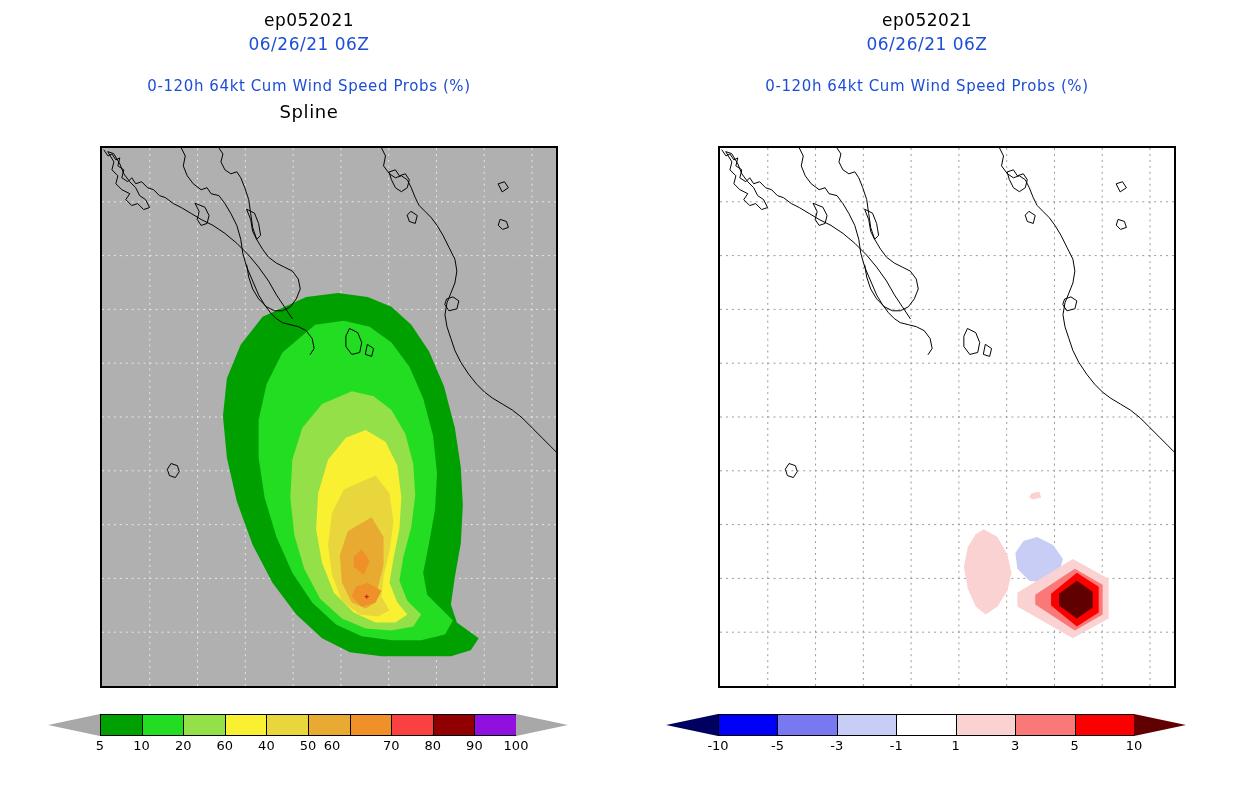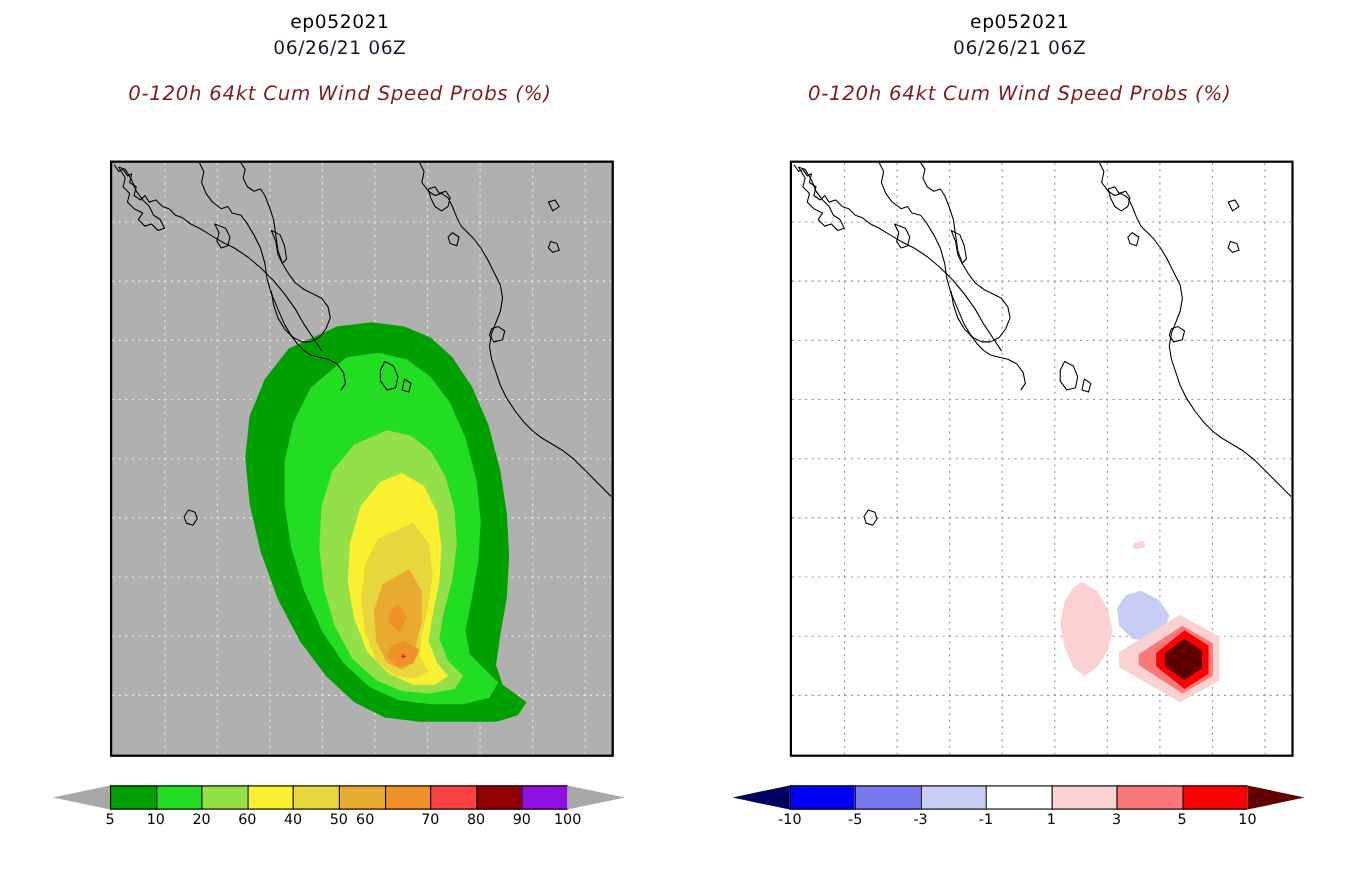--- a/index.html
+++ b/index.html
@@ -16,26 +16,25 @@
   .panel-left  { left: 0; }
   .panel-right { left: 618px; }
 
   
   .titles { position: absolute; left: 0; width: 618px; top: 8px; text-align: center; }
   .t-storm {
     font-size: 17px; color:#000; letter-spacing: 0.5px; line-height: 24px;
     font-family: "DejaVu Sans", sans-serif;
   }
   .t-date {
-    font-size: 17px; color:#0f172a; letter-spacing: 0.5px; line-height: 24px;
+    font-size: 17px; color:#1d4ed8; letter-spacing: 0.5px; line-height: 24px;
   }
   .t-main {
-    font-size: 18px; color:#7f1d1d; line-height: 28px; margin-top: 16px;
+    font-size: 15px; color:#1d4ed8; line-height: 28px; margin-top: 16px;
     letter-spacing: 0.6px;
-    font-style: italic;
   }
   .t-sub {
     font-size: 18px; color:#000; line-height: 24px; letter-spacing: 0.6px;
   }
   .map-frame {
     position: absolute;
     border: 2px solid #000;
     overflow: hidden;
   }
   .map-canvas { position:absolute; left:0; top:0; width:100%; height:100%; }
@@ -63,20 +62,21 @@
 </head>
 <body>
 
 <div class="page">
 
   <div class="panel panel-left">
     <div class="titles">
       <div class="t-storm">ep052021</div>
       <div class="t-date">06/26/21 06Z</div>
       <div class="t-main">0-120h 64kt Cum Wind Speed Probs (%)</div>
+      <div class="t-sub">Spline</div>
     </div>
 
     <div class="map-frame" id="frameL" style="left:100px; top:146px; width:458px; height:542px; background:#b0b0b0;">
       <svg class="map-canvas" viewBox="0 0 458 542" preserveAspectRatio="none">
         <defs>
           <clipPath id="clipL">
               <rect x="0" y="0" width="458" height="542"></rect>
             </clipPath>
         </defs>
         <g clip-path="url(#clipL)">

